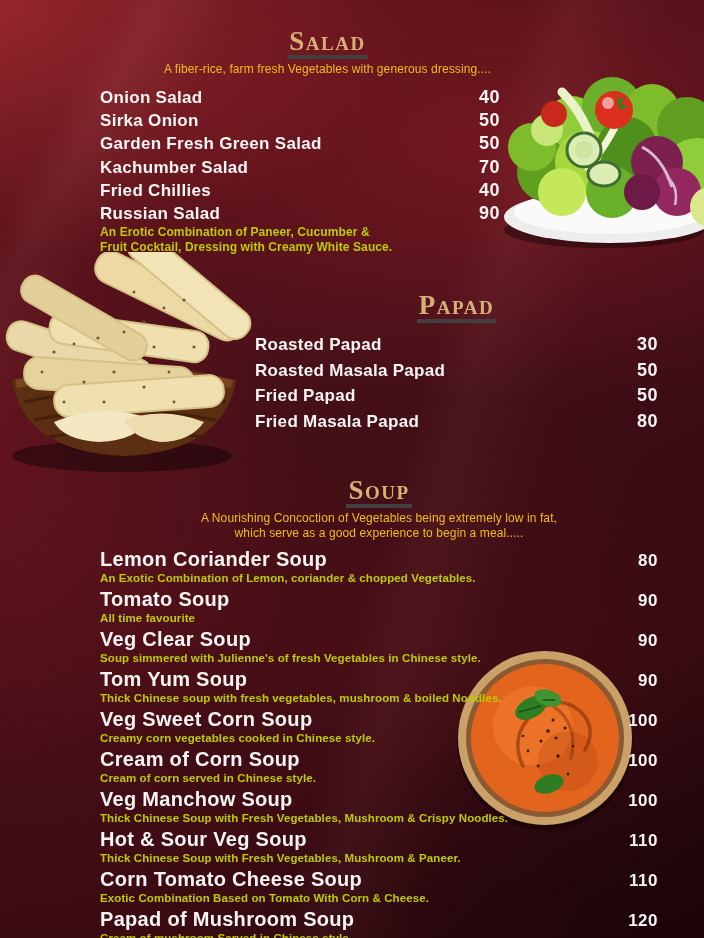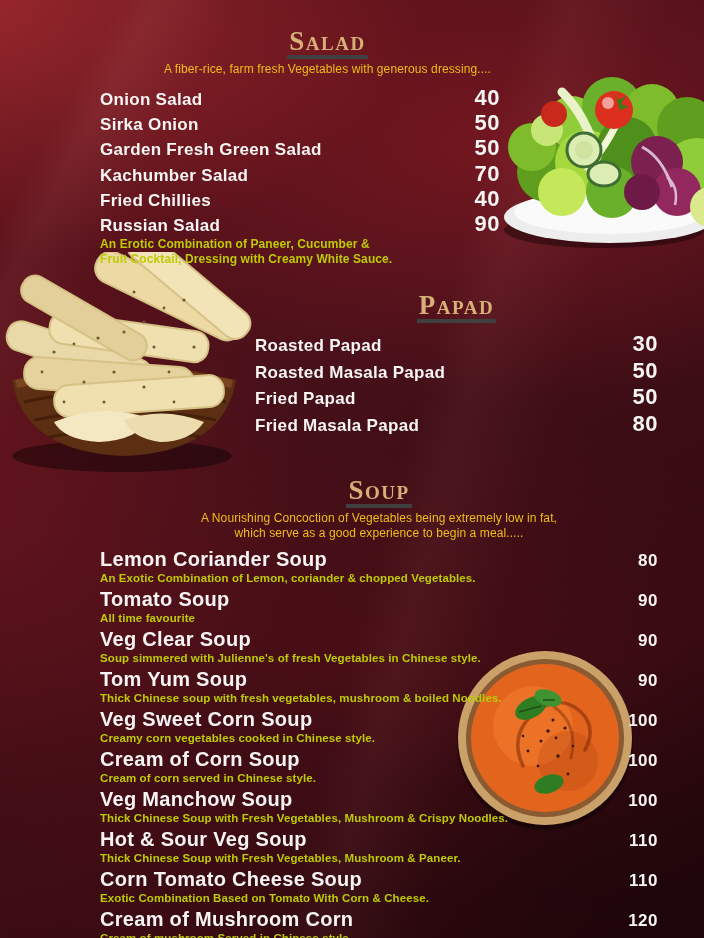--- a/index.html
+++ b/index.html
@@ -30,21 +30,21 @@
     font-size:27px;line-height:26px;letter-spacing:1.5px;
     color:#d6b077;border-bottom:4px solid #404040;padding:0 2px 1px 2px;
   }
   .sec-sub{
     font-size:12px;font-weight:normal;color:#f0be18;
     line-height:15px;margin-top:3px;letter-spacing:.1px;
   }
   .menu-list{margin-top:9px;}
   .row{display:flex;justify-content:space-between;align-items:baseline;}
   .row .nm{color:#f7f4f4;font-weight:bold;font-size:17px;letter-spacing:.3px;}
-  .row .pr{color:#f7f4f4;font-weight:bold;font-size:22px;letter-spacing:.5px;}
+  .row .pr{color:#f7f4f4;font-weight:bold;font-size:18px;letter-spacing:.5px;}
   .salad-list .row{line-height:23.2px;}
   .papad-list .row{line-height:24.6px;}
   .item-desc{color:#bccb04;font-weight:bold;font-size:11.5px;line-height:14px;letter-spacing:.1px;}
   .soup-list{margin-top:8px;}
   .soup-item{margin-bottom:4px;}
   .soup-item .nm{font-size:20px;line-height:20px;}
   .soup-item .pr{font-size:17px;}
   .photo{position:absolute;}
 </style>
 </head>
@@ -301,20 +301,20 @@
     <div class="soup-item">
       <div class="row">
         <span class="nm">Corn Tomato Cheese Soup</span>
         <span class="pr">110</span>
       </div>
       <div class="item-desc">Exotic Combination Based on Tomato With Corn &amp; Cheese.</div>
     </div>
 
     <div class="soup-item">
       <div class="row">
-        <span class="nm">Cream of Mushroom Corn</span>
+        <span class="nm">Papad of Mushroom Soup</span>
         <span class="pr">120</span>
       </div>
       <div class="item-desc">Cream of mushroom Served in Chinese style.</div>
     </div>
 
   </div>
 </div>
 
 </body></html>

